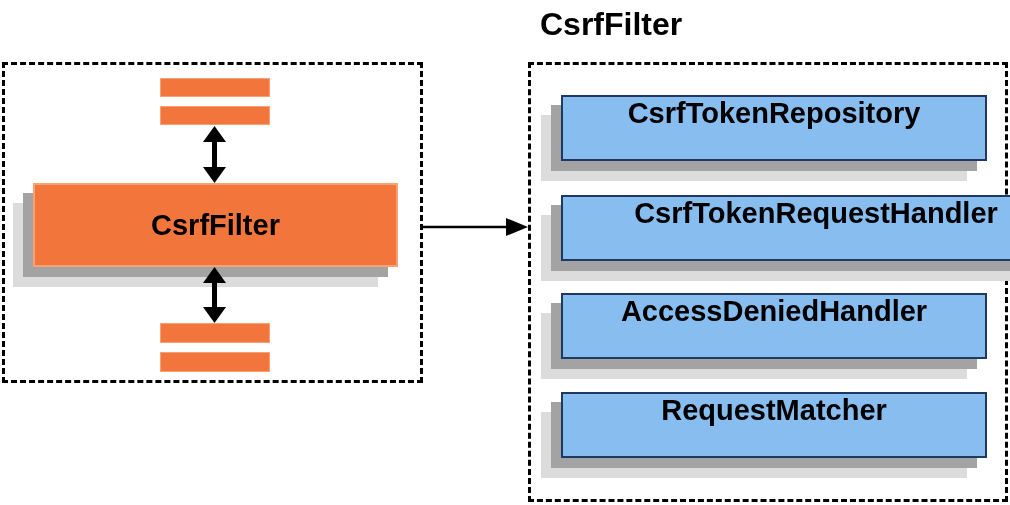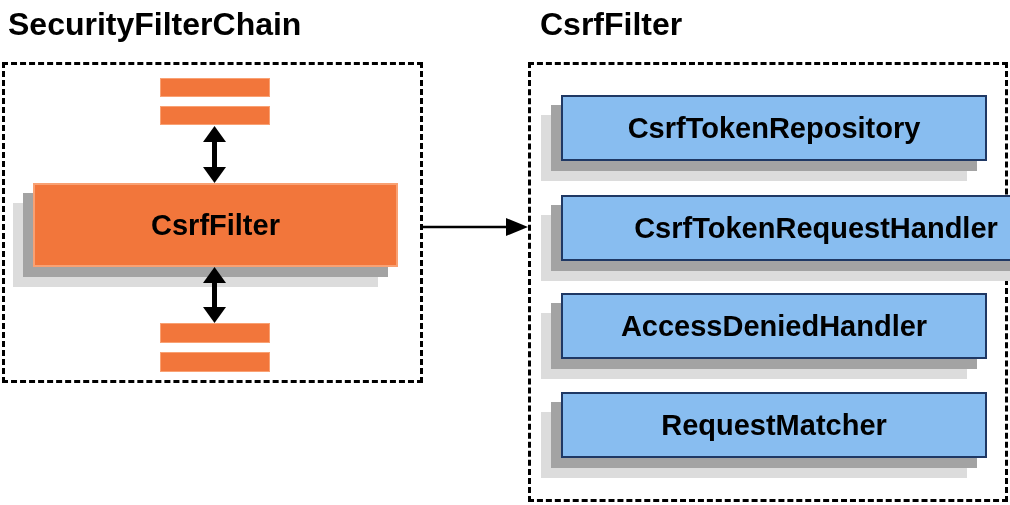--- a/index.html
+++ b/index.html
@@ -37,33 +37,32 @@
     display:flex;align-items:center;justify-content:center;
   }
   .orange-box .label{
     font-size:29px;font-weight:bold;color:#000;
   }
   .blue-box{
     box-sizing:border-box;
     background:var(--component-blue);
     border:2px solid var(--blue-border);
     box-shadow:-10px 10px 0 0 var(--shadow-dark), -20px 20px 0 0 var(--shadow-light);
-    display:flex;align-items:center;justify-content:center;
+    display:flex;align-items:flex-start;justify-content:center;
   }
   .blue-box .label{
     font-size:29px;font-weight:bold;color:#000;white-space:nowrap;
   }
   svg{display:block;}
 </style>
 </head>
 <body>
 
 <div id="stage">
 
-  <div class="abs panel-title" style="left:8px;top:6px;">SecurityFilterChain</div>
 
   <div class="abs panel-title" style="left:540px;top:6px;">CsrfFilter</div>
 
   <div class="abs dashed-box" style="left:2px;top:62px;width:421px;height:321px;"></div>
 
   <div class="abs bar" style="left:160px;top:78px;width:110px;height:19px;"></div>
   <div class="abs bar" style="left:160px;top:106px;width:110px;height:19px;"></div>
 
   <div class="abs" style="left:202px;top:126px;">
     <svg width="25" height="57" viewBox="0 0 25 57">

